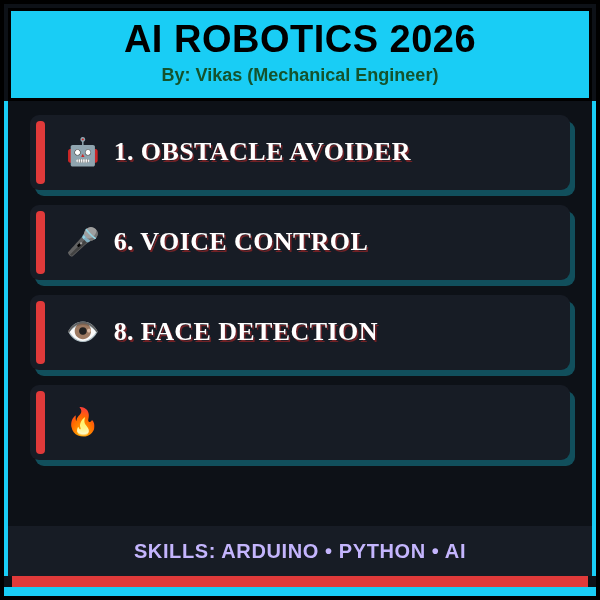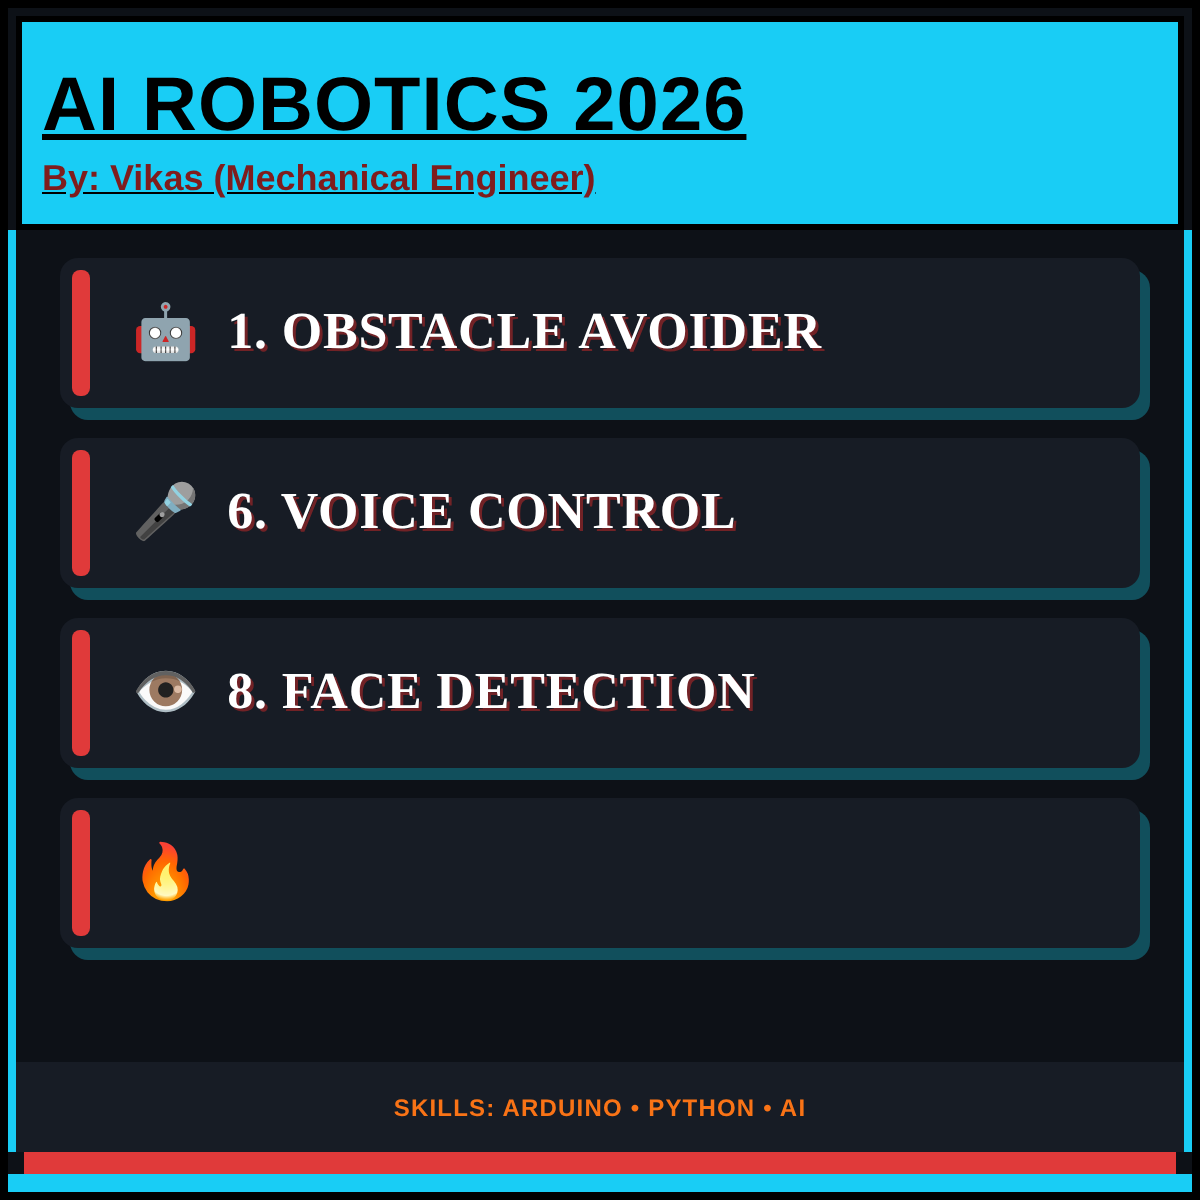--- a/index.html
+++ b/index.html
@@ -24,37 +24,37 @@
     display: flex;
     flex-direction: column;
   }
 
   
   .header {
     box-sizing: border-box;
     background: #19cdf5;
     border: 3px solid #000000;
     margin: 4px 4px 0 4px;
-    padding: 22px 10px 12px 10px;
+    padding: 8px 10px 12px 10px;
+    text-align: center;
     flex: 0 0 auto;
-    text-decoration: underline;
   }
   .title {
     margin: 0;
     color: #000000;
     font-size: 38px;
     font-weight: bold;
     letter-spacing: 0.5px;
     line-height: 1.08;
     font-stretch: condensed;
     white-space: nowrap;
   }
   .subtitle {
     margin: 6px 0 0 0;
-    color: #7f1d1d;
+    color: #14532d;
     font-size: 18px;
     font-weight: bold;
     line-height: 1.1;
     white-space: nowrap;
   }
 
   
   .body-area {
     position: relative;
     flex: 1 1 auto;
@@ -111,22 +111,22 @@
   .footer {
     flex: 0 0 auto;
     background: #171c25;
     border-left: 4px solid #19cdf5;
     border-right: 4px solid #19cdf5;
     text-align: center;
     padding: 14px 0 13px 0;
     box-sizing: border-box;
   }
   .skills {
-    color: #f97316;
-    font-size: 12px;
+    color: #c4b5fd;
+    font-size: 20px;
     font-weight: bold;
     letter-spacing: 0.6px;
     font-stretch: condensed;
     white-space: nowrap;
   }
 
   .stripe-red {
     flex: 0 0 auto;
     height: 11px;
     background: #e03a3a;

